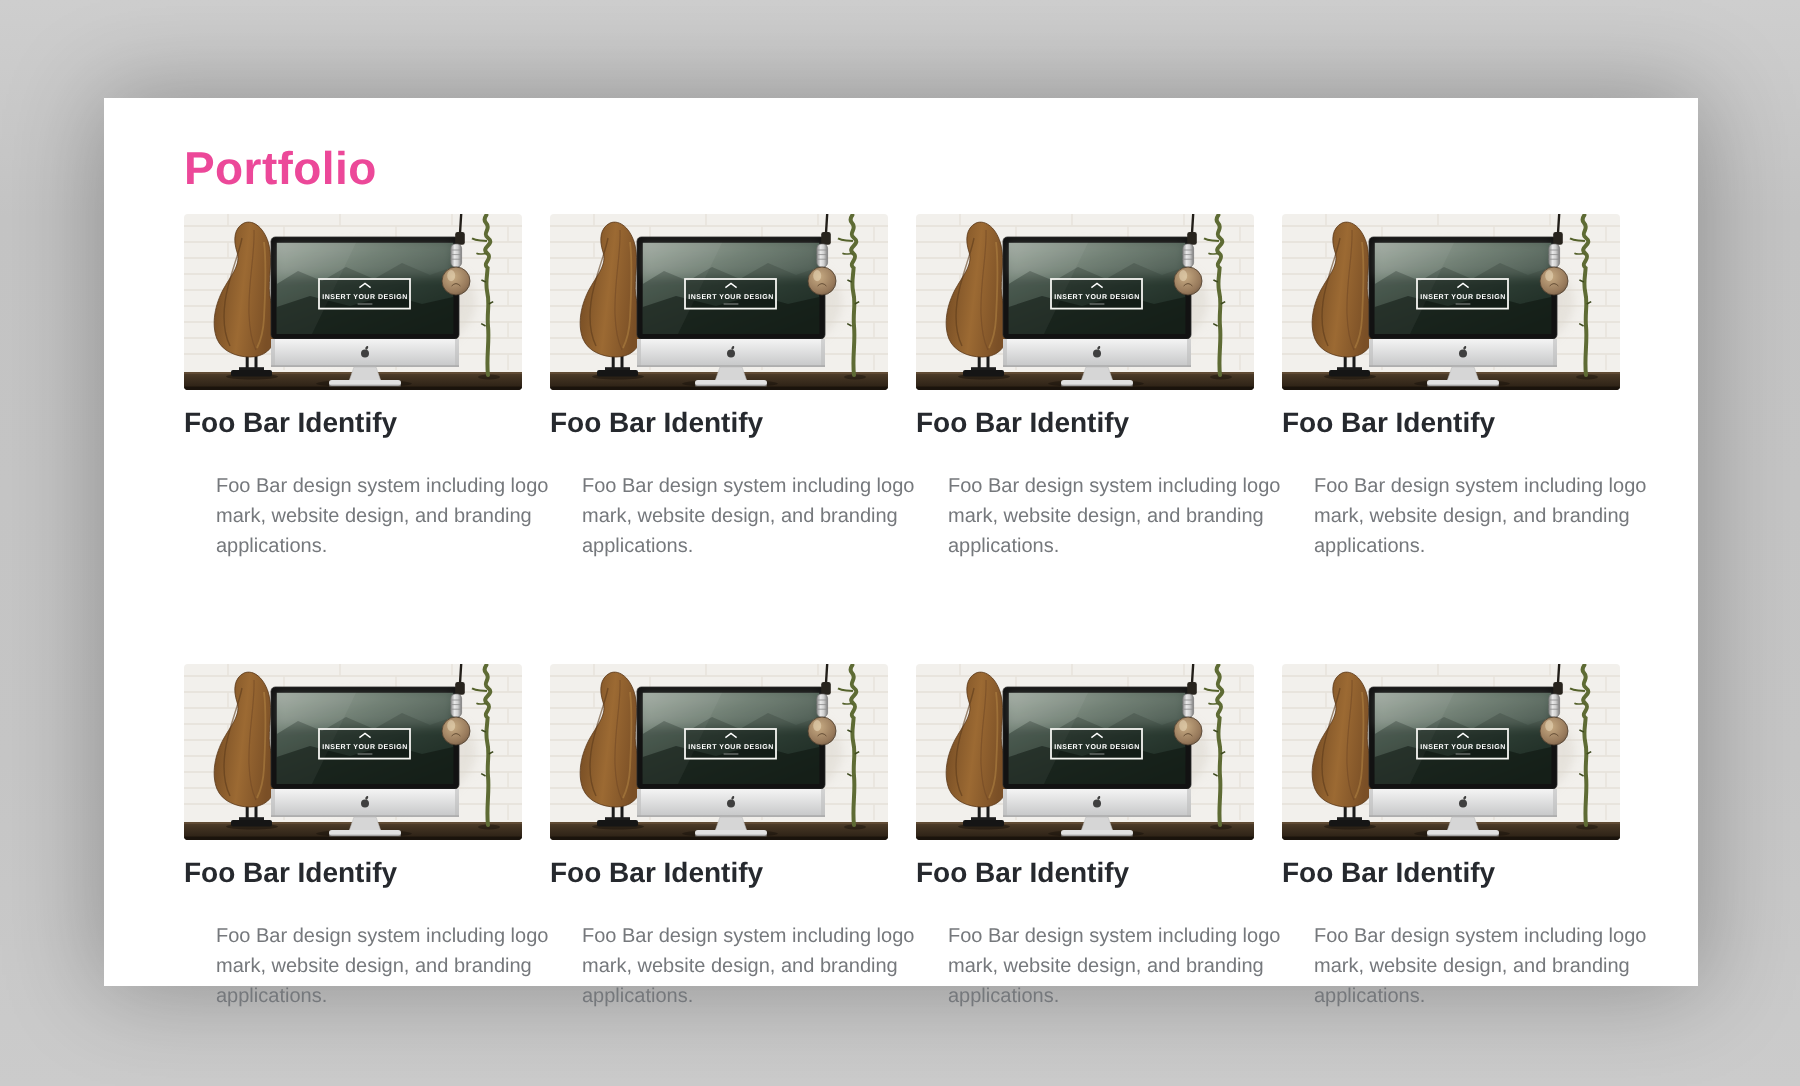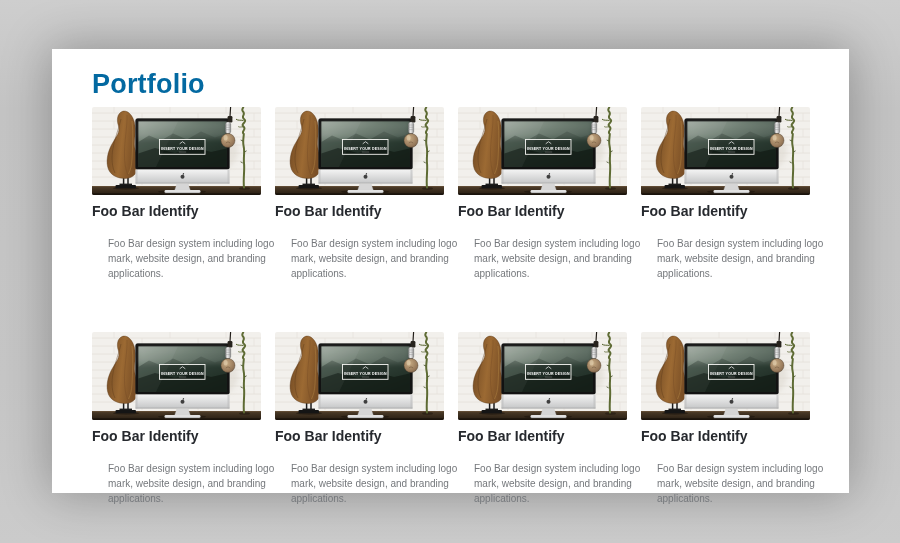--- a/index.html
+++ b/index.html
@@ -9,22 +9,22 @@
     background:linear-gradient(180deg,#cecece 0%,#c4c4c4 20%,#c6c6c6 70%,#cbcbcb 100%);
   }
   .page{position:relative;width:900px;height:543px;}
   .card{
     position:absolute;left:52px;top:49px;width:797px;height:444px;
     background:#ffffff;box-sizing:border-box;
     padding:22px 39px 0 40px;
     box-shadow:0 0 45px 2px rgba(0,0,0,0.28);
   }
   h1.page-title{
-    margin:0 0 10px 0;font-size:27px;line-height:26px;font-weight:bold;
-    color:#0369a1;letter-spacing:0.2px;
+    margin:0 0 10px 0;font-size:23px;line-height:26px;font-weight:bold;
+    color:#ec4899;letter-spacing:0.2px;
   }
   .grid{
     display:grid;
     grid-template-columns:repeat(4,169px);
     column-gap:14px;row-gap:35px;
   }
   figure.item{margin:0;width:169px;}
   .thumb{display:block;width:169px;height:88px;border-radius:2px;cursor:pointer;}
   .item-title{
     margin:8px 0 3px 0;font-size:14px;line-height:17px;font-weight:bold;

